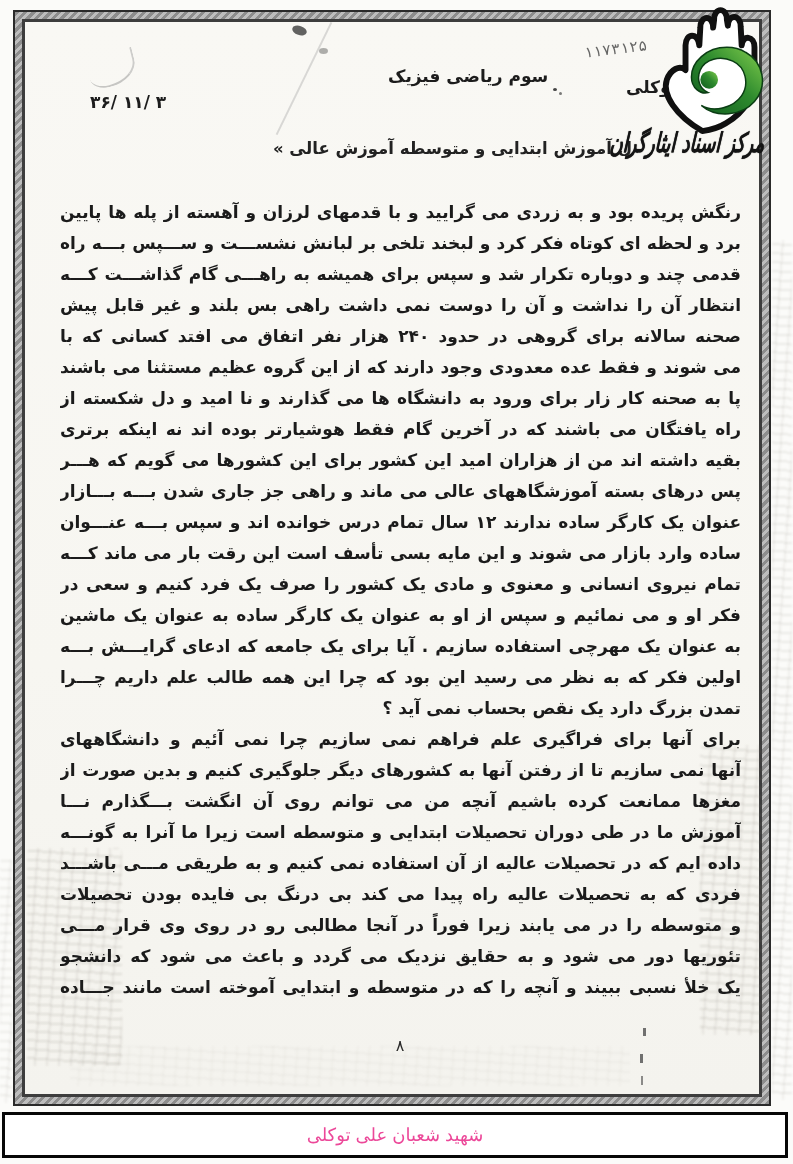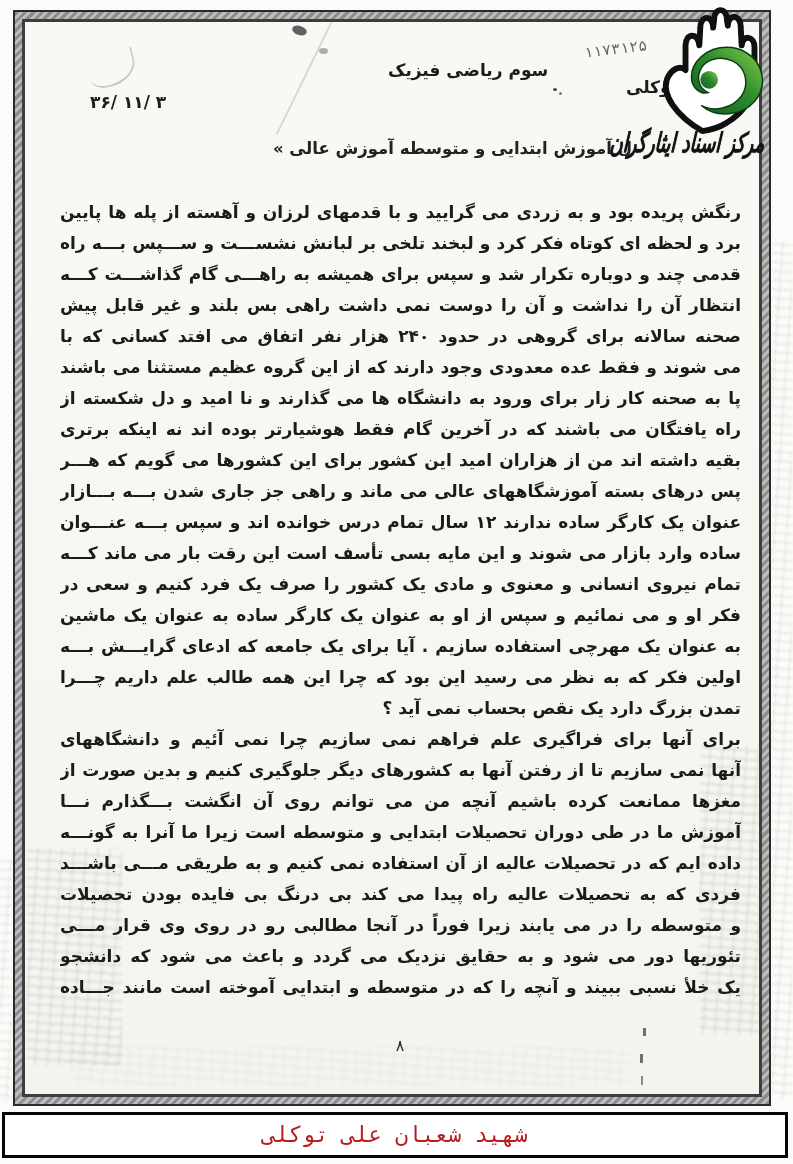--- a/index.html
+++ b/index.html
@@ -9,21 +9,21 @@
   
   .frame-outer{position:absolute;left:13px;top:10px;width:758px;height:1096px;
     box-sizing:border-box;border:2px solid #2a2a2a;padding:7px;
     background:repeating-linear-gradient(135deg,#8d8d8d 0 3px,#bdbdbd 3px 6px);}
   .frame-inner{width:100%;height:100%;box-sizing:border-box;border:3px solid #3d3d3d;
     background:linear-gradient(180deg,#f9f8f4 0%,#f7f6f1 60%,#f4f3ee 100%);}
 
   
   .hdr{position:absolute;z-index:2;color:#1c1c1c;font-weight:600;font-size:17px;white-space:nowrap;}
   .hdr-date{left:90px;top:76px;direction:ltr;letter-spacing:1px;margin-top:16px;}
-  .hdr-class{left:388px;top:60px;direction:rtl;}
+  .hdr-class{left:388px;top:66px;direction:rtl;}
   .hdr-name{right:45px;top:77px;direction:rtl;}
   .hand-number{position:absolute;left:584px;top:40px;z-index:2;direction:ltr;
     font-size:15px;color:#4d4d4d;letter-spacing:2.5px;transform:rotate(-7deg);
     font-family:"DejaVu Sans Mono",monospace;opacity:.85;}
   .essay-title{position:absolute;right:161px;top:139px;z-index:2;direction:rtl;
     white-space:nowrap;font-size:16.5px;font-weight:600;color:#222;text-align:right;}
 
   
   .wordmark{position:absolute;left:610px;top:127px;z-index:5;white-space:nowrap;
     direction:rtl;font-weight:bold;font-style:italic;font-size:27px;color:#141414;
@@ -38,21 +38,21 @@
     white-space:normal;overflow:hidden;}
   .bline.r{text-align:right;text-align-last:right;}
 
   .page-num{position:absolute;left:383px;top:1036px;width:34px;z-index:2;text-align:center;
     font-size:16px;color:#2a2a2a;}
 
   
   .caption-bar{position:absolute;left:2px;top:1112px;width:786px;height:46px;z-index:4;
     box-sizing:border-box;border:3px solid #060606;background:#ffffff;
     display:flex;align-items:center;justify-content:center;}
-  .caption-text{direction:rtl;font-family:Liberation Mono, monospace;font-size:22px;color:#b91c1c;}
+  .caption-text{direction:rtl;font-family:Liberation Sans, sans-serif;font-size:18px;color:#ec4899;}
 
   
   .ghost{position:absolute;z-index:1;filter:blur(1px);border-radius:5px;
     background:
       repeating-linear-gradient(4deg,transparent 0 7px,rgba(122,116,104,.16) 7px 9px),
       repeating-linear-gradient(94deg,transparent 0 10px,rgba(122,116,104,.12) 10px 12px);}
   .g1{left:700px;top:745px;width:64px;height:290px;}
   .g2{left:772px;top:240px;width:20px;height:860px;opacity:.8;}
   .g3{left:27px;top:848px;width:95px;height:218px;}
   .g4{left:0;top:858px;width:12px;height:245px;opacity:.7;}

